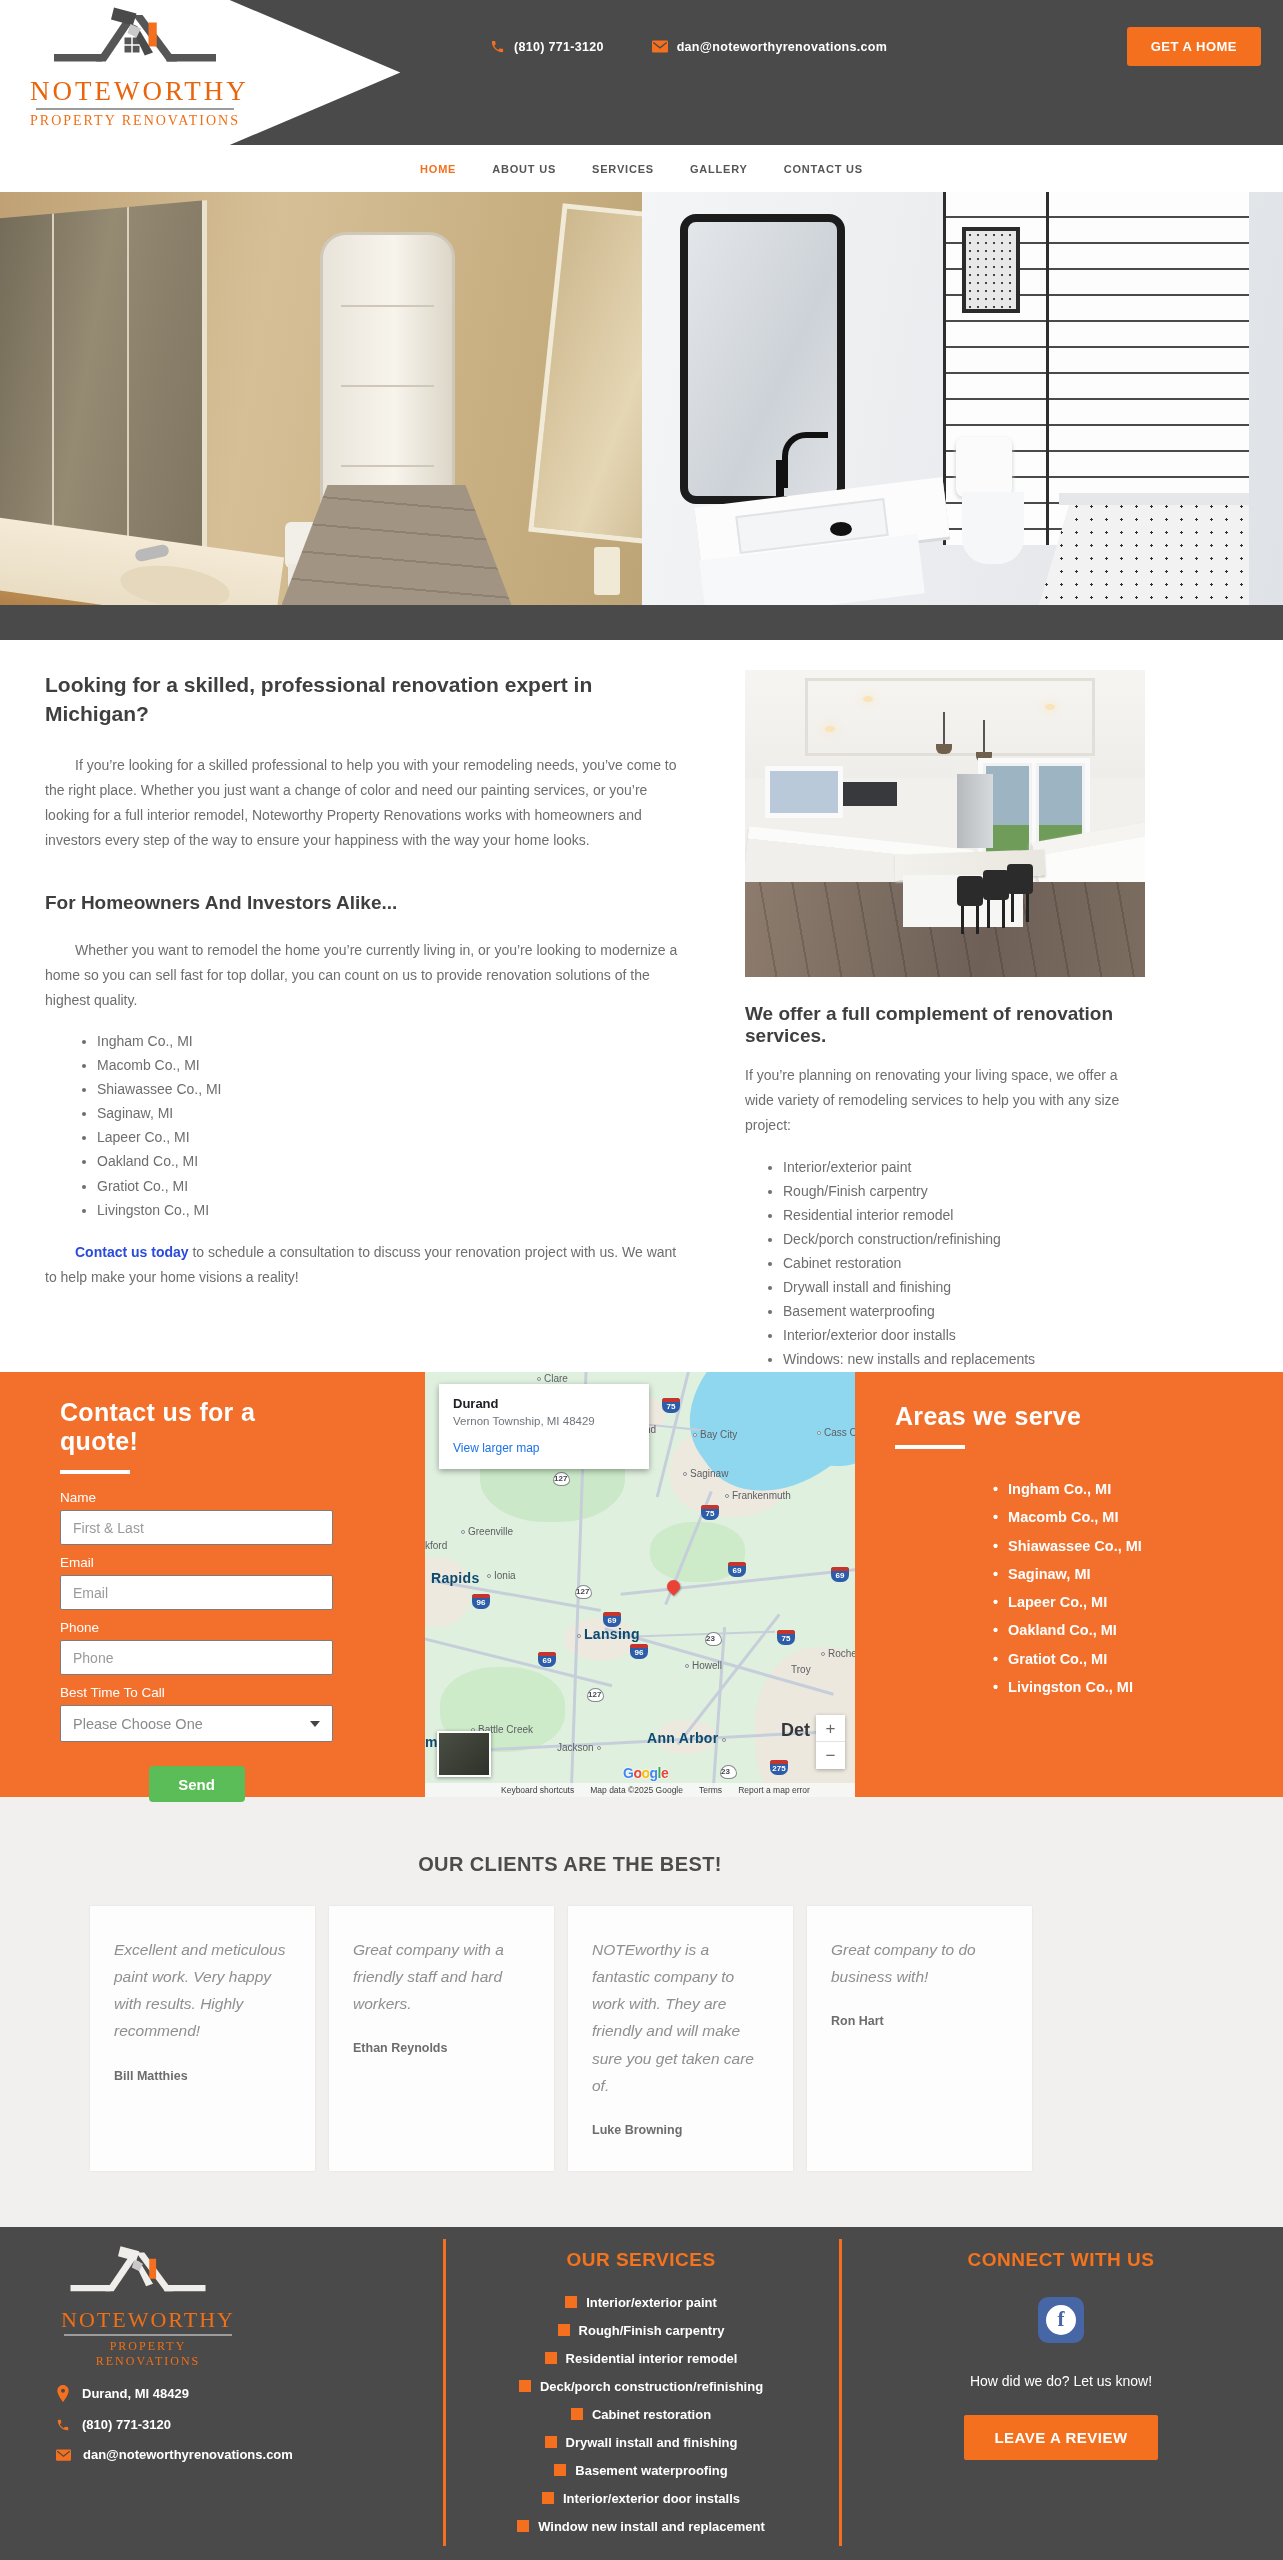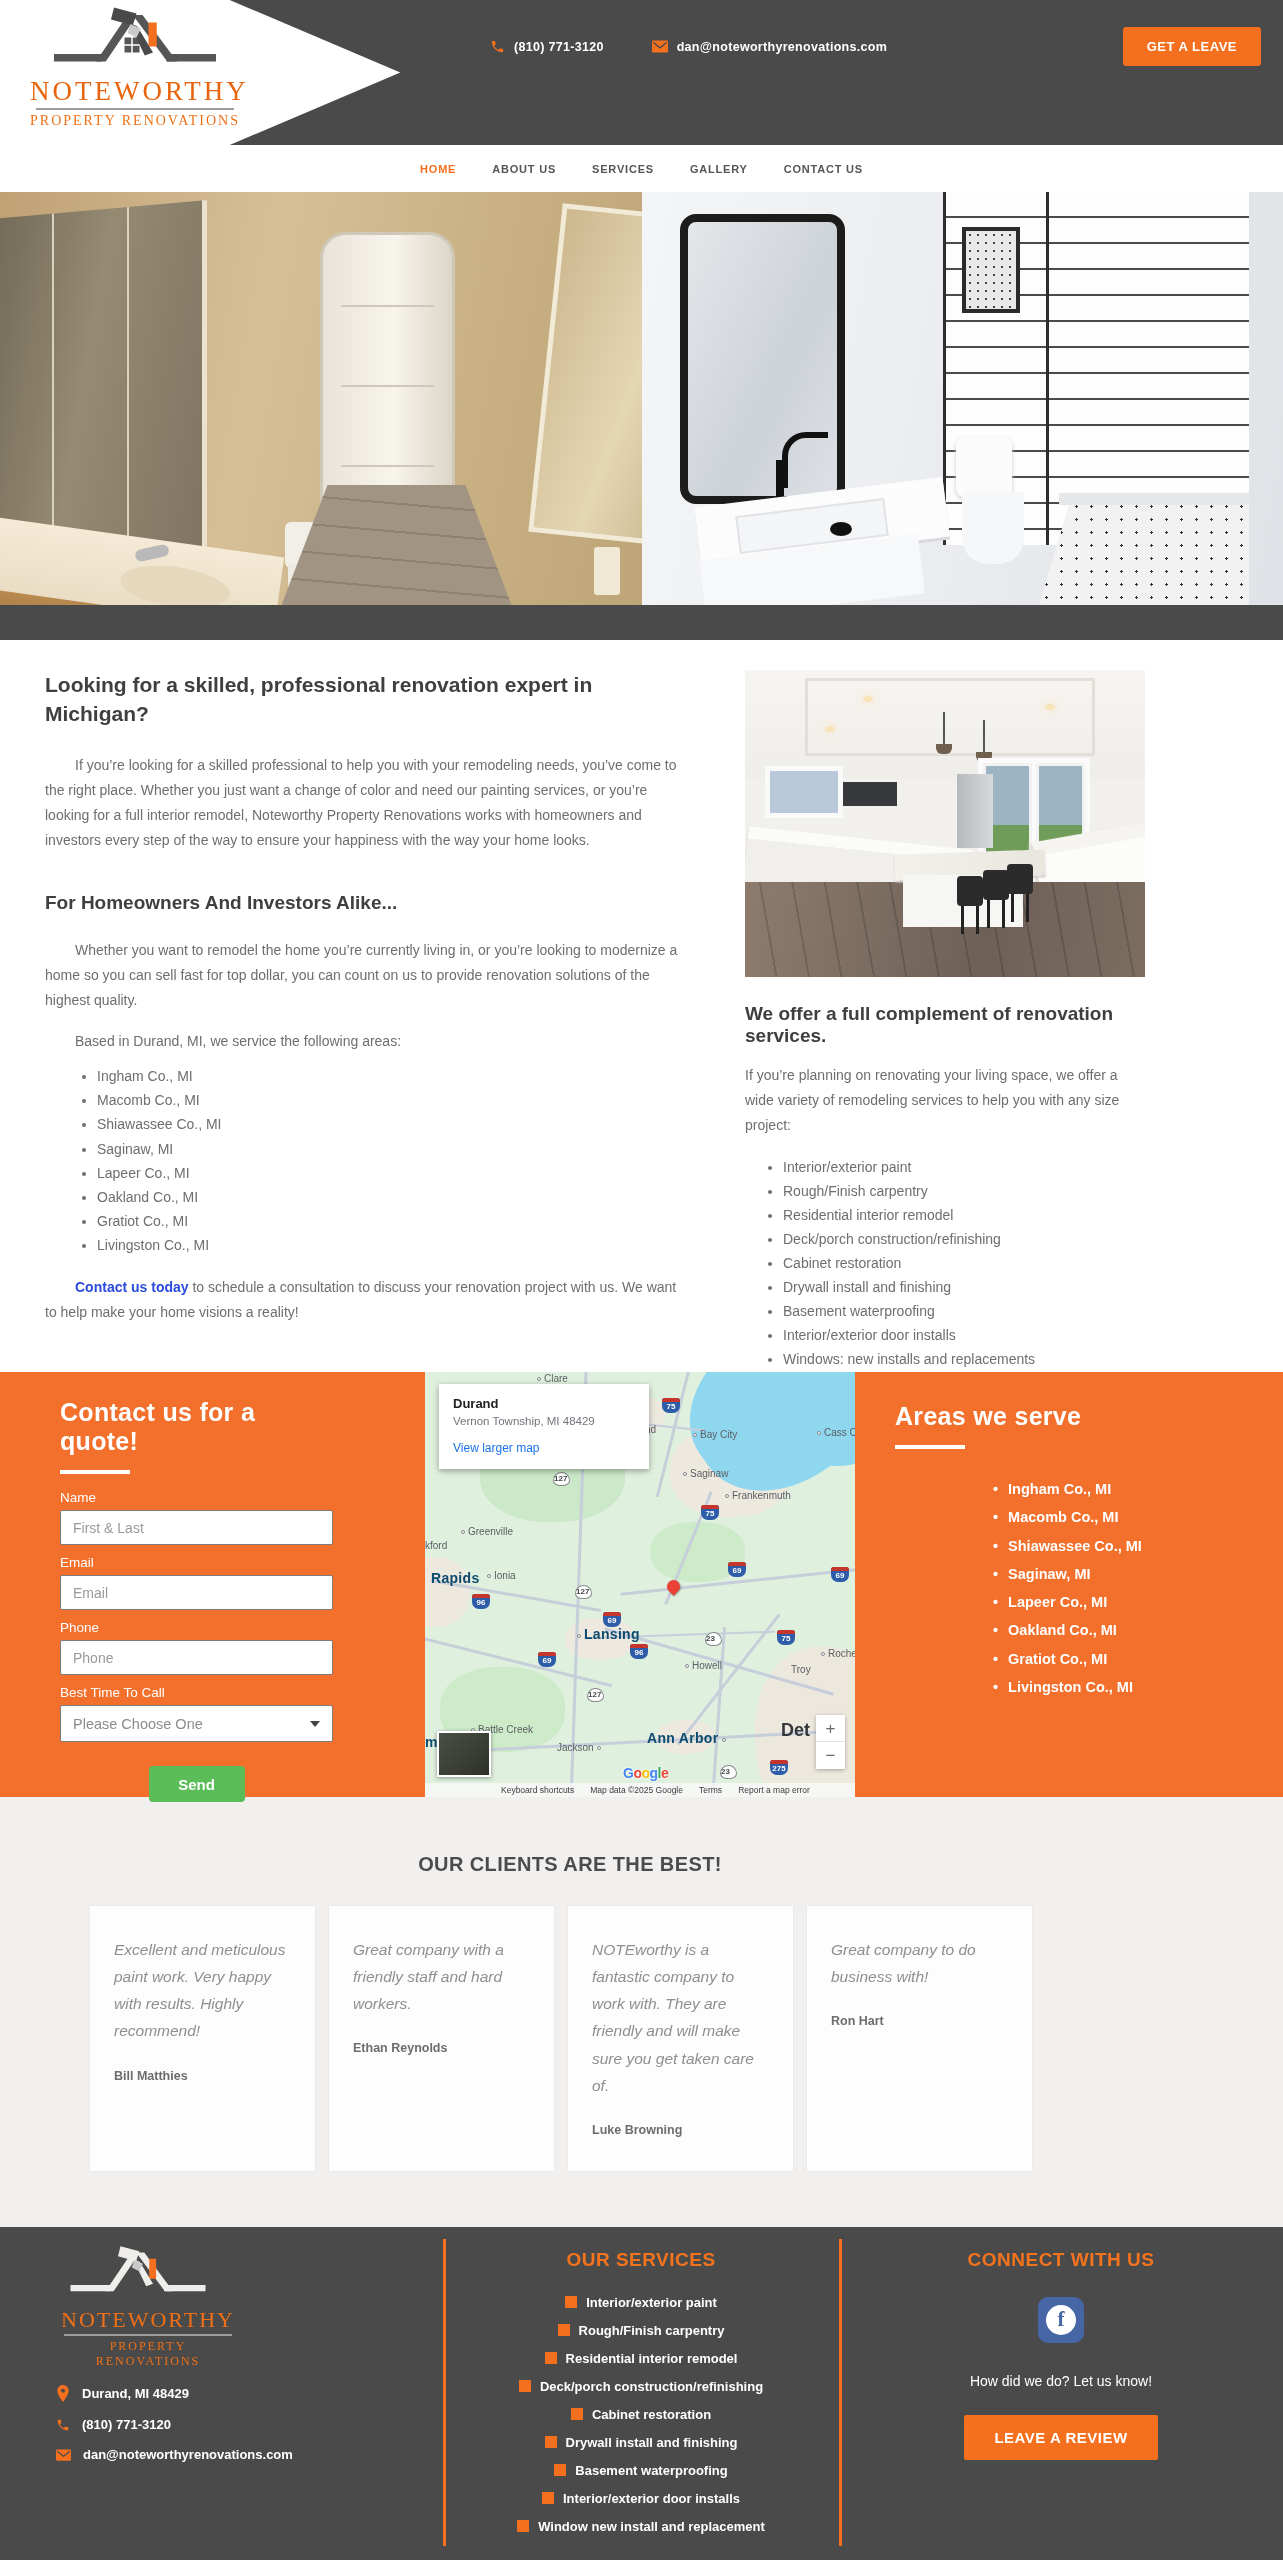--- a/index.html
+++ b/index.html
@@ -235,21 +235,21 @@
         </svg>
       <span>(810) 771-3120</span>
     </div>
     <div class="contact-item">
       <svg width="16" height="13" viewBox="0 0 24 18">
           <rect width="24" height="18" rx="2" fill="#f4701f"></rect>
           <polyline points="2,3 12,11 22,3" fill="none" stroke="#4b4a4a" stroke-width="2"></polyline>
         </svg>
       <span>dan@noteworthyrenovations.com</span>
     </div>
-    <button class="btn-orange cta-top">GET A LEAVE</button>
+    <button class="btn-orange cta-top">GET A HOME</button>
   </div>
 </div>
 
 <div class="navbar">
   <div class="nav-item active">HOME</div>
   <div class="nav-item">ABOUT US</div>
   <div class="nav-item">SERVICES</div>
   <div class="nav-item">GALLERY</div>
   <div class="nav-item">CONTACT US</div>
 </div>
@@ -296,21 +296,20 @@
   </div>
   <div class="hero-bar"></div>
 </div>
 
 <div class="main">
   <div class="col-left">
     <h2 class="sec h-intro">Looking for a skilled, professional renovation expert in Michigan?</h2>
     <p class="body indent">If you’re looking for a skilled professional to help you with your remodeling needs, you’ve come to the right place. Whether you just want a change of color and need our painting services, or you’re looking for a full interior remodel, Noteworthy Property Renovations works with homeowners and investors every step of the way to ensure your happiness with the way your home looks.</p>
     <h2 class="sec h-sub">For Homeowners And Investors Alike...</h2>
     <p class="body indent">Whether you want to remodel the home you’re currently living in, or you’re looking to modernize a home so you can sell fast for top dollar, you can count on us to provide renovation solutions of the highest quality.</p>
-    <p class="body indent" style="margin-bottom:10px">Based in Durand, MI, we service the following areas:</p>
     <ul class="plain">
       <li>Ingham Co., MI</li>
       <li>Macomb Co., MI</li>
       <li>Shiawassee Co., MI</li>
       <li>Saginaw, MI</li>
       <li>Lapeer Co., MI</li>
       <li>Oakland Co., MI</li>
       <li>Gratiot Co., MI</li>
       <li>Livingston Co., MI</li>
     </ul>

